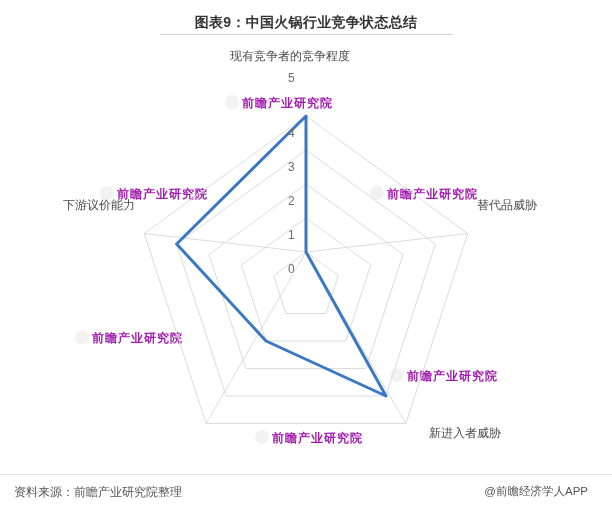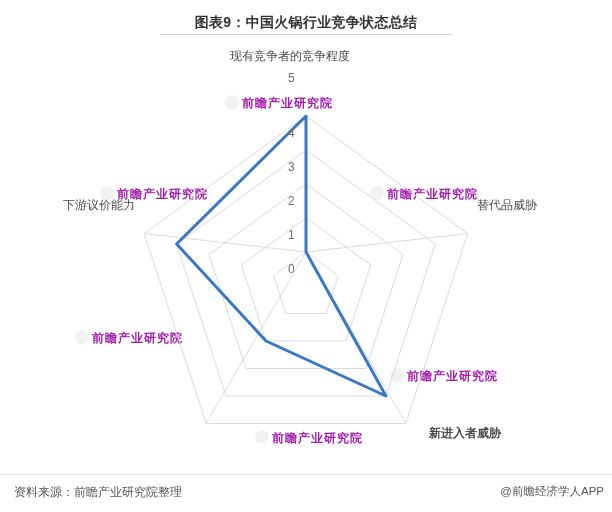--- a/index.html
+++ b/index.html
@@ -42,21 +42,21 @@
   }
   .footer-left {
     position: absolute;
     left: 14px;
     top: 484px;
     font-size: 12px;
     color: #555555;
   }
   .footer-right {
     position: absolute;
-    right: 8px;
+    right: 24px;
     top: 484px;
     font-size: 11.5px;
     color: #555555;
   }
   .footer-rule {
     position: absolute;
     left: 0;
     top: 474px;
     width: 612px;
     height: 1px;
@@ -142,21 +142,21 @@
       <line x1="306" y1="252" x2="144.28" y2="233.50" stroke="#dcdcdc" stroke-width="1"></line>
     </g>
 
     <g>
       <polygon points="306,116 306,252 385.96,396.00 266.02,341.00 176.62,244.00" fill="none" stroke="#3a77c4" stroke-width="3" stroke-linejoin="round"></polygon>
     </g>
   </svg>
 
   <div class="axis-label" style="left:230px; top:48px;">现有竞争者的竞争程度</div>
   <div class="axis-label" style="left:477px; top:197px;">替代品威胁</div>
-  <div class="axis-label" style="left:429px; top:425px;font-weight:bold;">新进入者威胁</div>
+  <div class="axis-label" style="left:429px; top:425px;">新进入者威胁</div>
   <div class="axis-label" style="left:22px; top:197px;margin-left:41px;">下游议价能力</div>
 
   <div class="tick-label" style="left:288px; top:262px;">0</div>
   <div class="tick-label" style="left:288px; top:228px;">1</div>
   <div class="tick-label" style="left:288px; top:194px;">2</div>
   <div class="tick-label" style="left:288px; top:160px;">3</div>
   <div class="tick-label" style="left:288px; top:126px;">4</div>
   <div class="tick-label" style="left:288px; top:71px;">5</div>
 
   <div class="footer-rule"></div>

